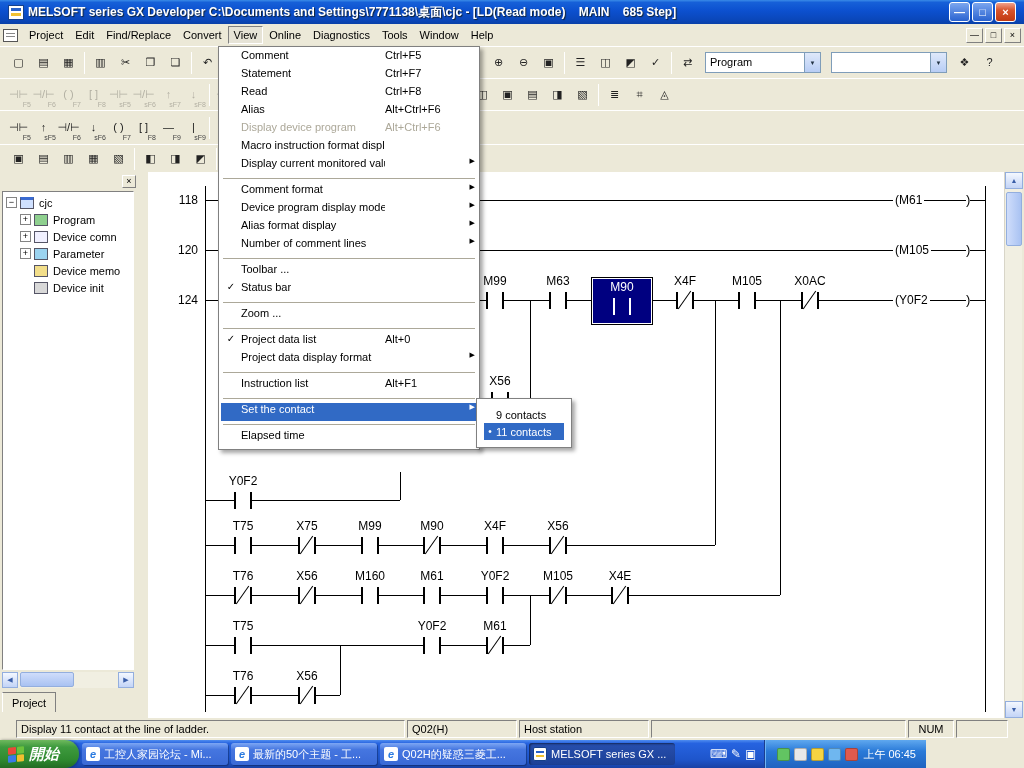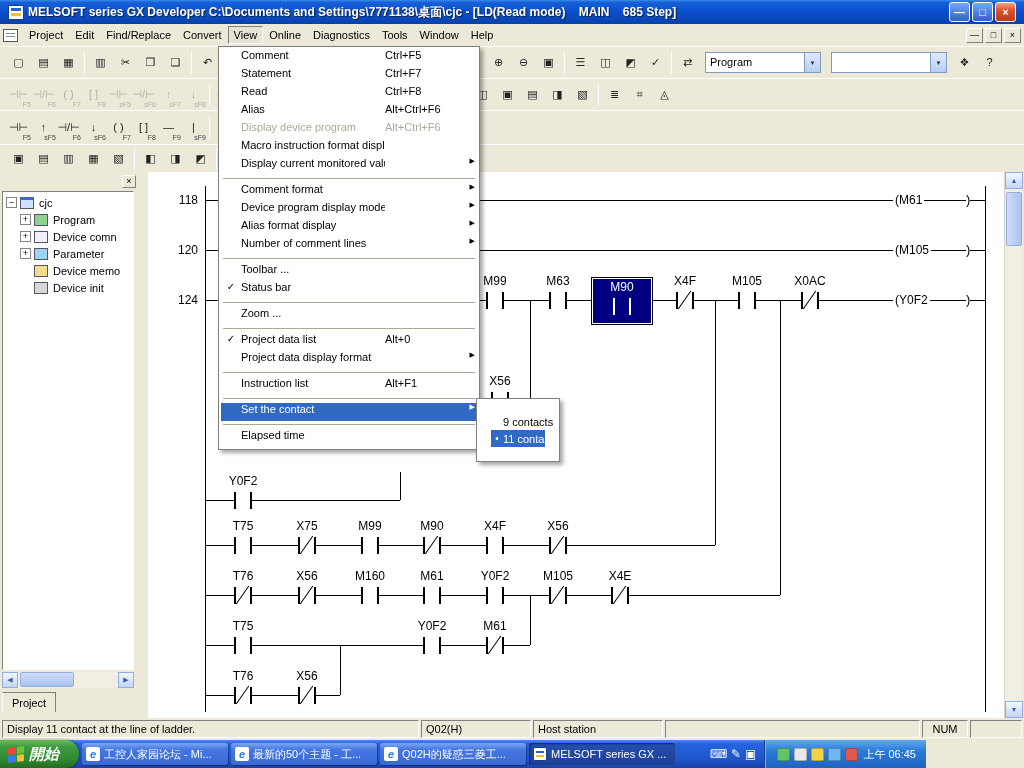--- a/index.html
+++ b/index.html
@@ -82,28 +82,28 @@
   
   .menu-popup{position:absolute;left:218px;top:46px;width:262px;background:#fff;border:1px solid #808080;box-shadow:3px 3px 4px rgba(0,0,0,.35);padding:2px;z-index:50}
   .mi{height:18px;display:flex;}
   .gutter{width:20px;min-width:20px;text-align:center;font-size:10px}
   .mlabel{flex:1;white-space:nowrap;overflow:hidden}
   .mshort{width:80px;min-width:80px;text-align:left}
   .msub{width:12px;min-width:12px;font-size:7px;text-align:right;padding-right:2px}
   .mi.disabled{color:#aca899}
   .mi.selected{background:#316ac5;color:#fff}
   .msep{height:1px;background:#aca899;margin:3px 2px 4px}
-  .submenu{position:absolute;left:476px;top:398px;width:84px;background:#fff;border:1px solid #808080;box-shadow:3px 3px 4px rgba(0,0,0,.35);padding:14px;z-index:51}
+  .submenu{position:absolute;left:476px;top:398px;width:96px;background:#fff;border:1px solid #808080;box-shadow:3px 3px 4px rgba(0,0,0,.35);padding:7px;z-index:51}
   .smi{height:17px;display:flex;align-items:center}
   .sgut{width:12px;min-width:12px;text-align:center;font-size:10px}
   .slabel{flex:1;white-space:nowrap}
   .smi.selected{background:#316ac5;color:#fff}
 
   
-  .statusbar{position:absolute;left:0;top:718px;width:1024px;height:22px;background:#ece9d8;display:flex;gap:2px;padding:2px 2px}
+  .statusbar{position:absolute;left:0;top:718px;width:1024px;height:22px;background:#ece9d8;display:flex;gap:2px;padding:2px 16px}
   .spanel{border:1px solid;border-color:#808080 #fff #fff #808080;padding:2px 4px;height:18px;overflow:hidden;white-space:nowrap}
 
   
   .taskbar{position:absolute;left:0;top:740px;width:926px;height:28px;display:flex;align-items:center;
     background:linear-gradient(180deg,#4f8df0 0%,#2663e0 12%,#1e55cb 70%,#1941a5 100%)}
   .startbtn{height:28px;display:flex;align-items:center;gap:5px;padding:0 20px 0 8px;border-radius:0 14px 14px 0;
     background:linear-gradient(180deg,#6fb95e 0%,#3e9a3e 25%,#2f8a2f 70%,#236b23 100%);color:#fff;font-weight:bold;font-style:italic;font-size:15px;box-shadow:1px 0 3px rgba(0,0,0,.4)}
   .slogo{width:16px;height:15px;display:grid;grid-template:1fr 1fr / 1fr 1fr;gap:1px;transform:skewY(-6deg)}
   .slogo i{display:block;border-radius:1px}
   .slogo i:nth-child(1){background:#e84a3a}

